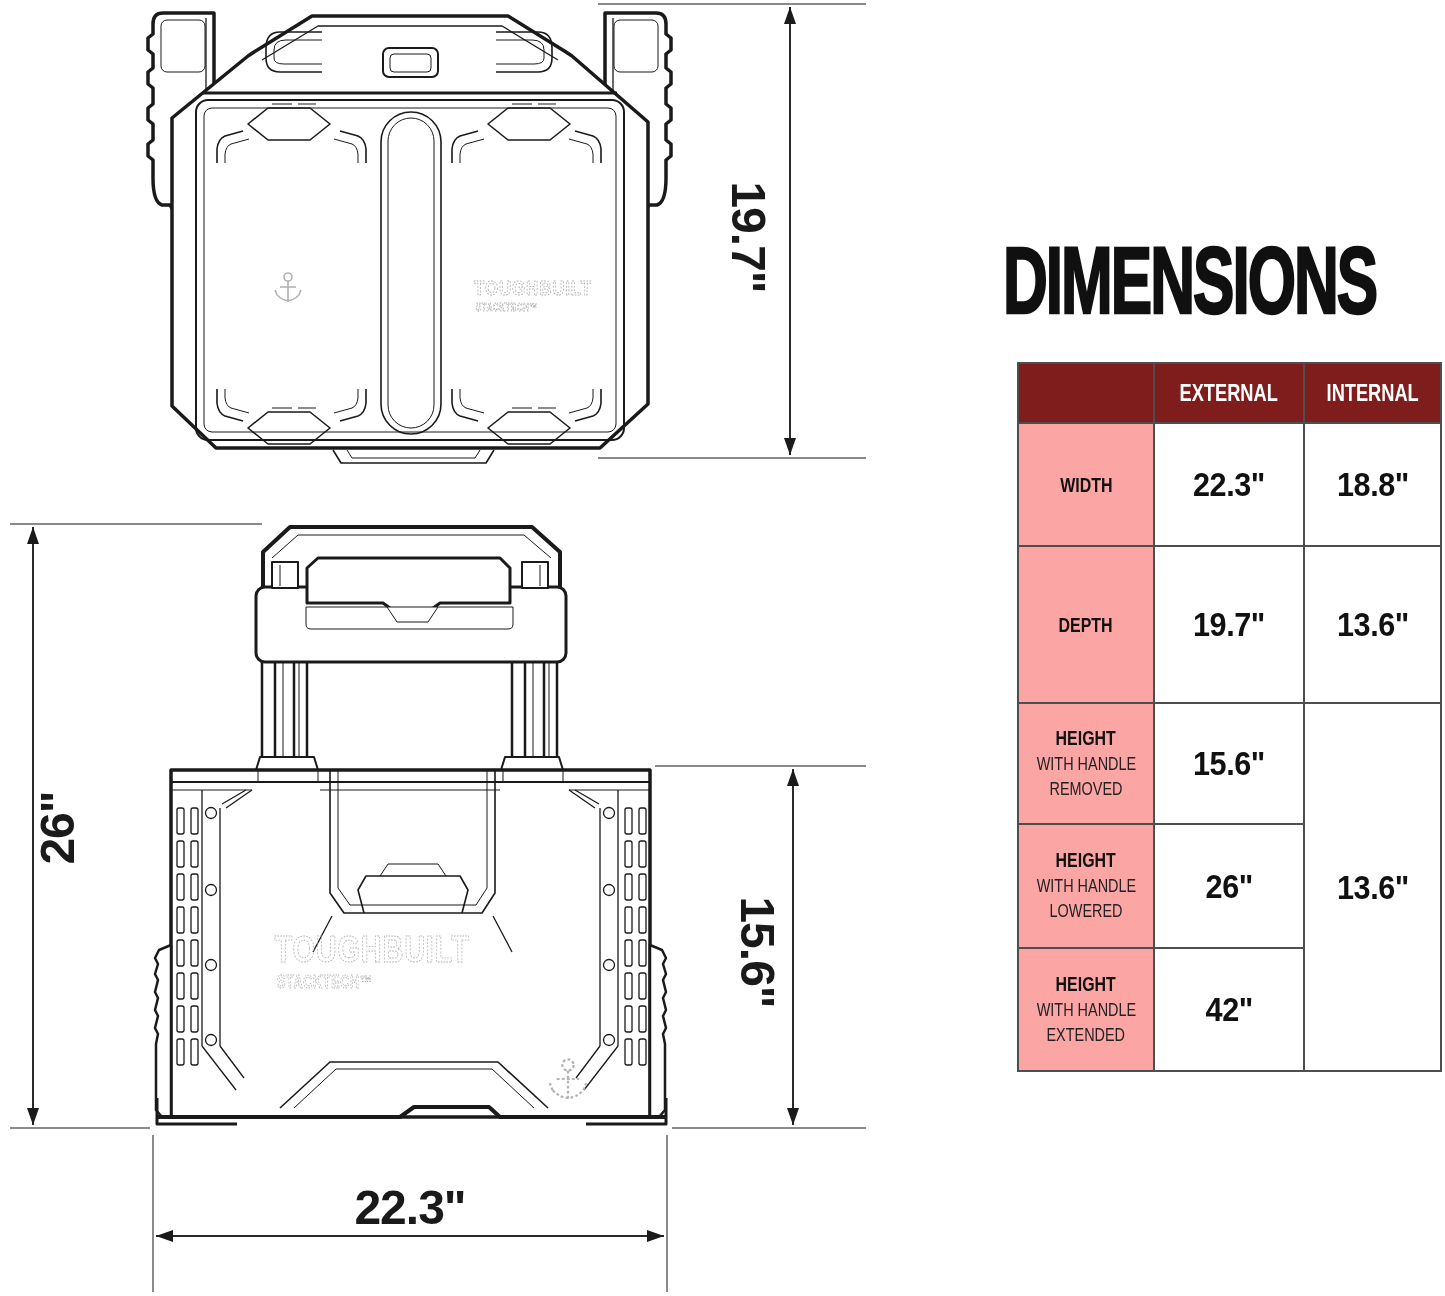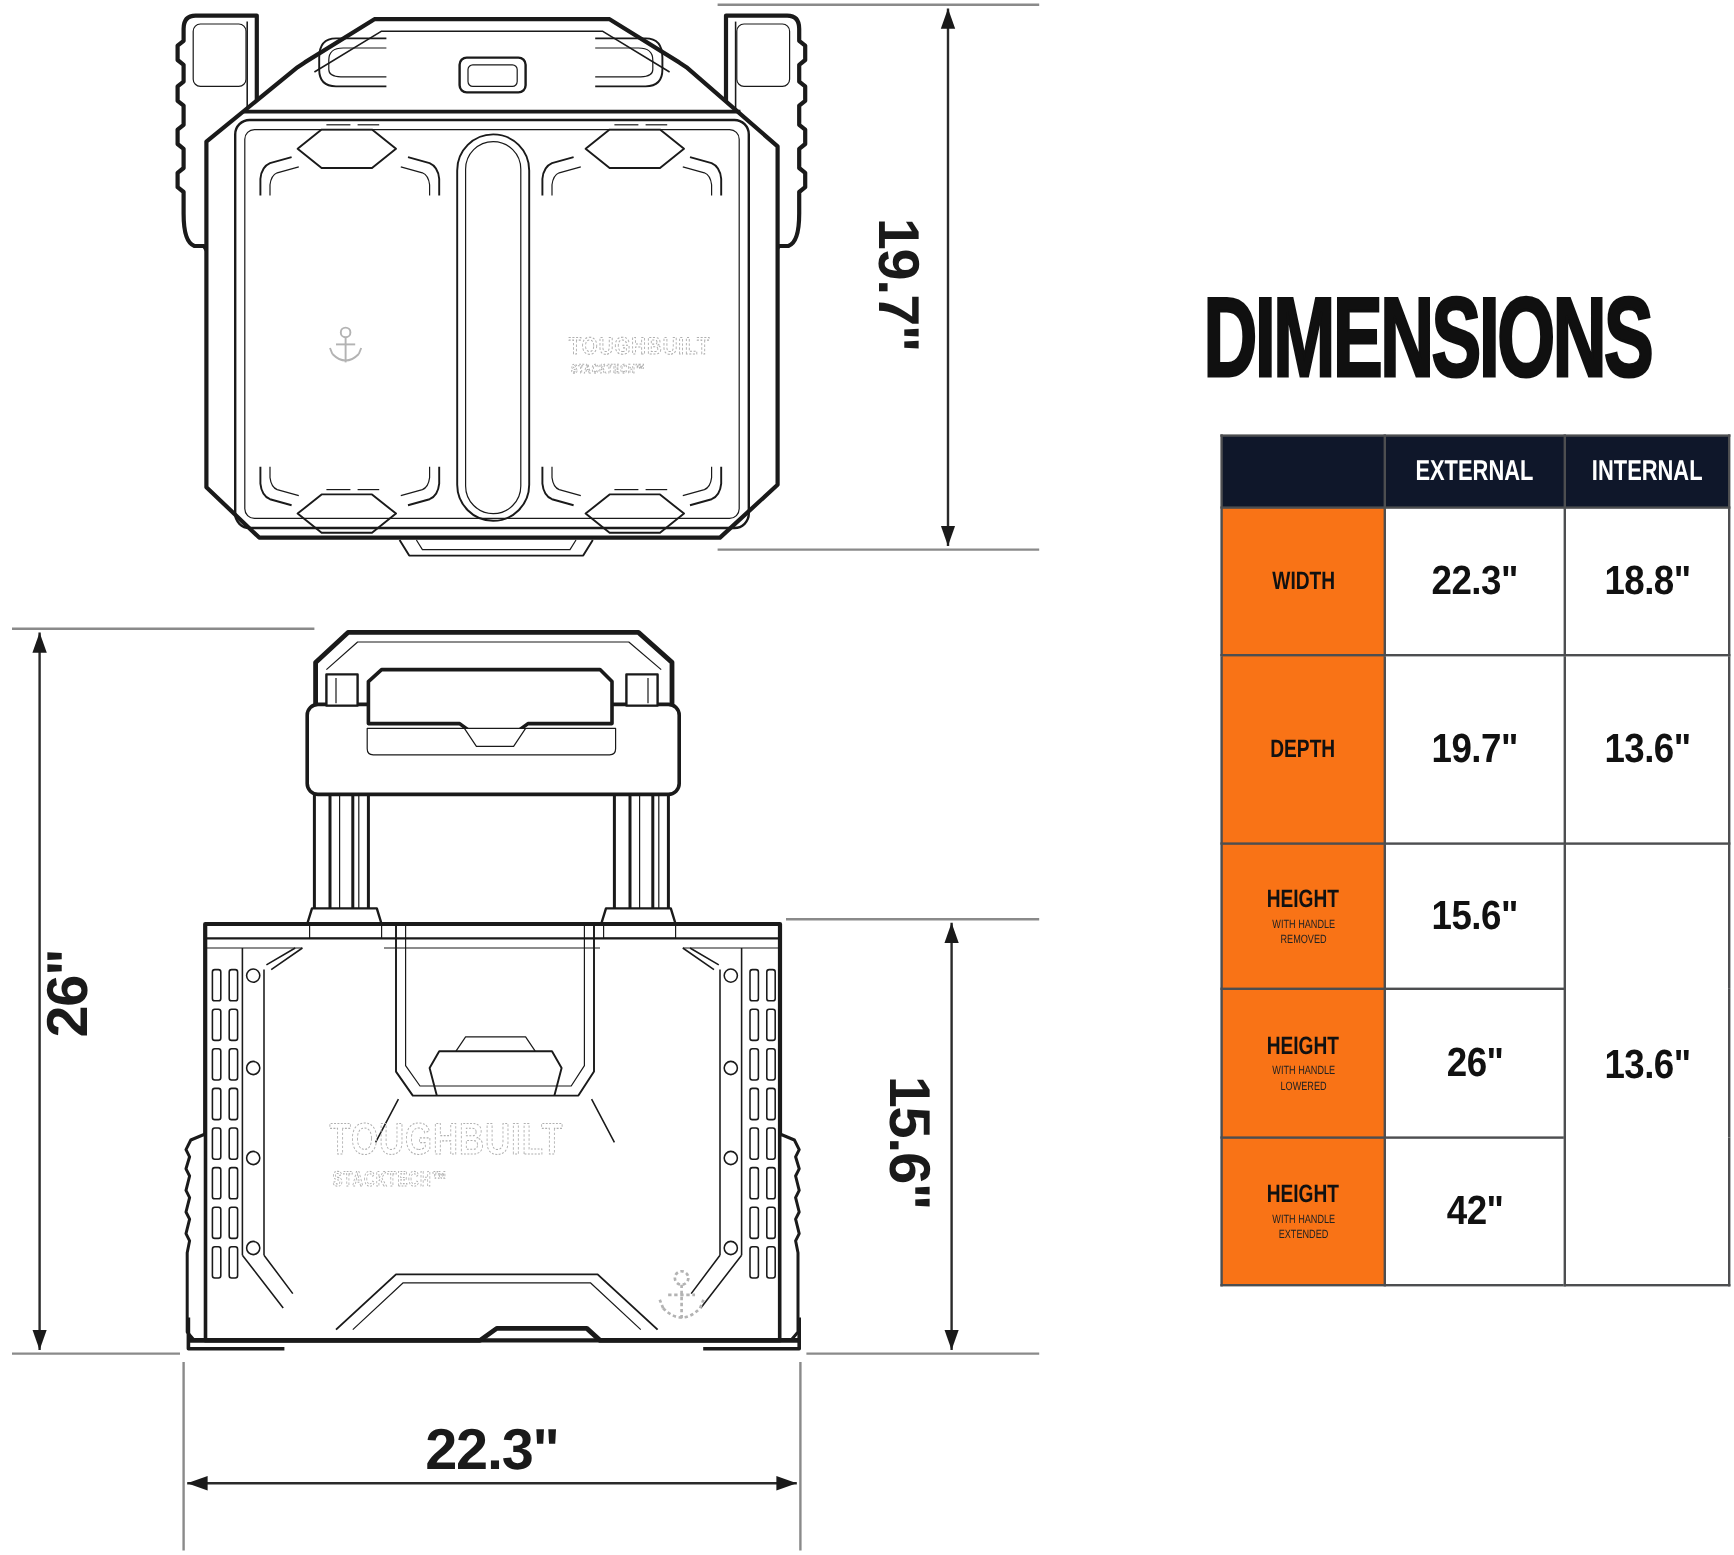--- a/index.html
+++ b/index.html
@@ -20,26 +20,26 @@
   .ext{stroke:#8a8a8a;stroke-width:2;fill:none;}
   .dim{stroke:#2a2a2a;stroke-width:2;fill:none;}
   .dimtxt{font-family:"Liberation Sans",sans-serif;font-weight:bold;font-size:48px;fill:#1a1a1a;letter-spacing:-1px;}
   .faint{stroke:#b3b3b3;fill:none;stroke-width:1.6;}
   .logo-txt{font-family:"Liberation Sans",sans-serif;font-weight:bold;fill:none;stroke:#b0b0b0;stroke-width:0.9;stroke-dasharray:2 1.6;letter-spacing:1px;}
 
   
   #page-title{position:absolute;left:1003px;top:234px;margin:0;font-size:94px;line-height:1;font-weight:bold;color:#101010;letter-spacing:-3px;white-space:nowrap;transform:scaleX(0.66);transform-origin:left top;-webkit-text-stroke:2.5px #101010;}
   #spec-table{position:absolute;left:1017px;top:362px;width:423px;border-collapse:collapse;table-layout:fixed;}
   #spec-table th,#spec-table td{border:2px solid #4d4e50;text-align:center;vertical-align:middle;padding:0;}
-  #spec-table th{background:#0f172a;color:#fff;}
-  #spec-table td.lbl{background:#f97316;}
+  #spec-table th{background:#7f1d1d;color:#fff;}
+  #spec-table td.lbl{background:#fca5a5;}
   .cond{display:inline-block;transform:scaleX(0.76);white-space:nowrap;}
   .hdr-txt{font-size:24px;font-weight:bold;letter-spacing:0;}
   .lbl-txt{font-size:21px;font-weight:bold;color:#111;}
-  .sub-txt{font-size:10px;font-weight:normal;color:#222;line-height:1.3;margin-top:2px;}
+  .sub-txt{font-size:19px;font-weight:normal;color:#222;line-height:1.3;margin-top:2px;}
   .val-txt{font-size:34px;font-weight:bold;color:#111;letter-spacing:-0.5px;transform:scaleX(0.9);}
 </style>
 </head>
 <body>
 
 <svg id="drawing-svg" width="880" height="1296" viewBox="0 0 880 1296">
   <defs>
     <marker id="arr" markerWidth="20" markerHeight="16" refX="17" refY="7" orient="auto-start-reverse" markerUnits="userSpaceOnUse">
       <path d="M0,1 L17,7 L0,13 Z" fill="#1a1a1a"></path>
     </marker>

